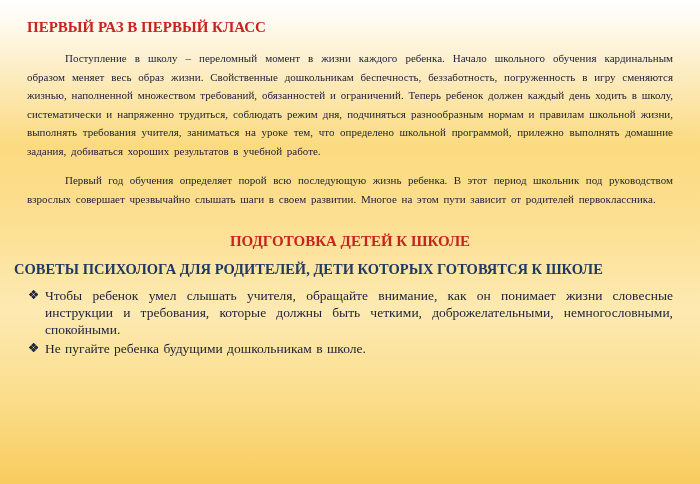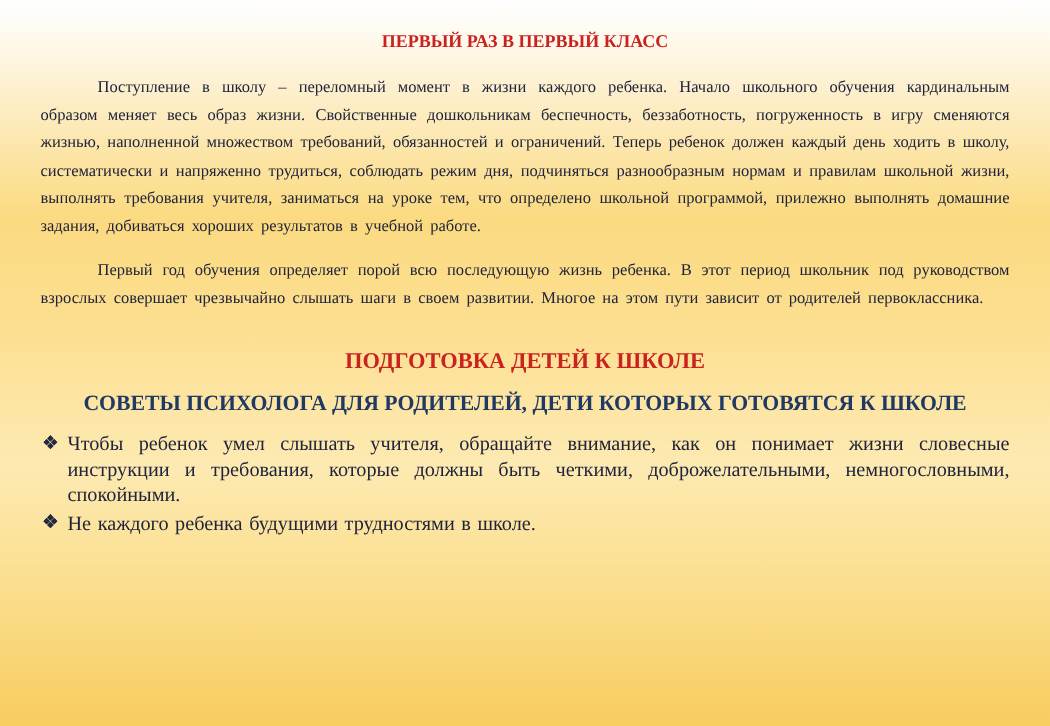--- a/index.html
+++ b/index.html
@@ -16,24 +16,23 @@
       #fdf0cf 12%,
       #fbda80 30%,
       #fcdf92 46%,
       #fdeab2 64%,
       #fbdf90 80%,
       #f8cc5e 100%);
     padding: 10px 27px 0 27px;
   }
   .title-red {
     color: #c9221f;
-    font-size: 12px;
+    font-size: 15px;
     line-height: 18px;
     font-weight: bold;
-    text-align: center;
     margin-top: 8px;
   }
   .para {
     color: #20243a;
     font-size: 11px;
     line-height: 18.5px;
     text-align: justify;
     text-indent: 38px;
     word-spacing: 2px;
     margin-top: 13px;
@@ -45,21 +44,21 @@
     line-height: 18px;
     font-weight: bold;
     text-align: center;
     margin-top: 24px;
   }
   .advice-heading {
     color: #1f3864;
     font-size: 14.5px;
     line-height: 18px;
     font-weight: bold;
-    text-align: center;
+    text-align: left;
     white-space: nowrap;
     margin: 10px -13px 0 -13px;
   }
   .advice-list {
     list-style: none;
     margin-top: 9px;
     color: #20243a;
   }
   .advice-item {
     position: relative;
@@ -102,17 +101,17 @@
       <span>Чтобы ребенок умел слышать учителя, обращайте внимание, как он понимает жизни словесные инструкции и требования, которые должны быть четкими, доброжелательными, немногословными, спокойными.</span>
     </li>
     <li class="advice-item">
       <span class="bullet-marker">❖</span>
     </li>
     <li class="advice-item">
       <span class="bullet-marker">❖</span>
     </li>
     <li class="advice-item">
       <span class="bullet-marker">❖</span>
-      <span>Не каждого ребенка будущими трудностями в школе.</span>
+      <span>Не пугайте ребенка будущими дошкольникам в школе.</span>
     </li>
   </ul>
 
 </div>
 
 </body></html>

